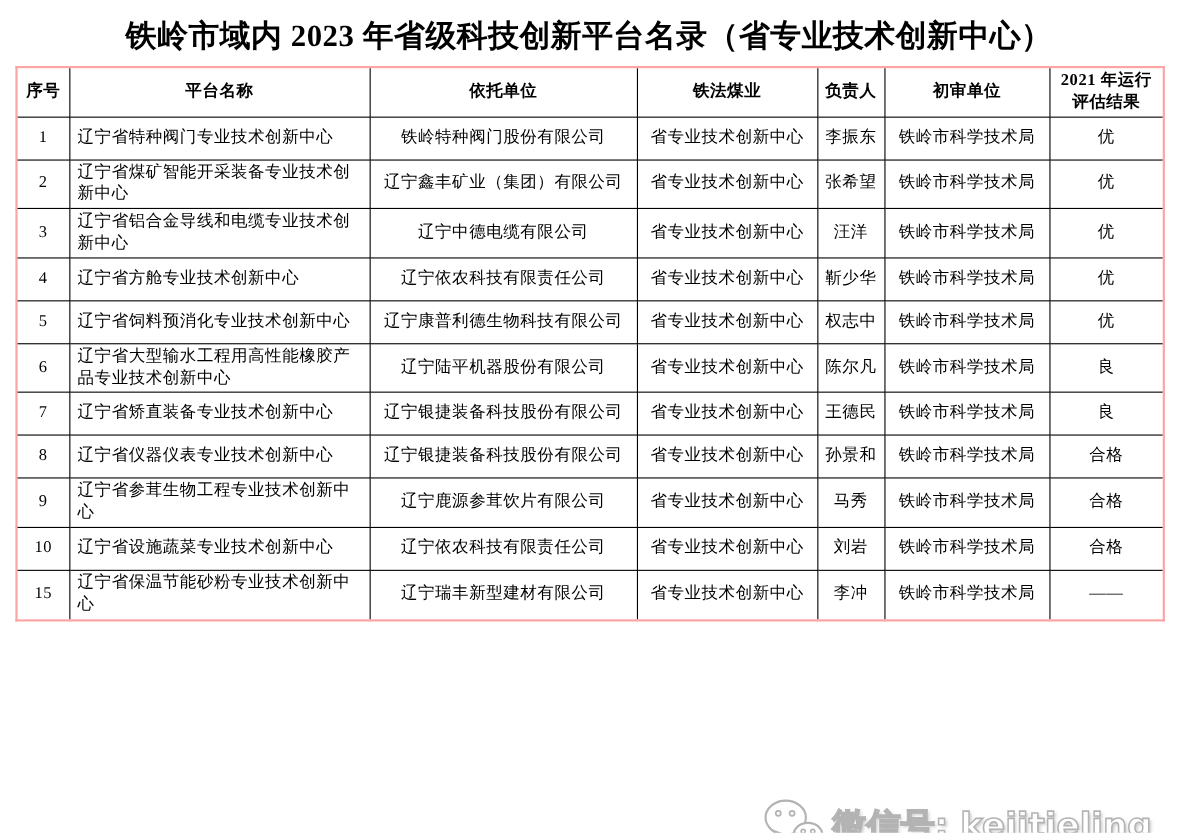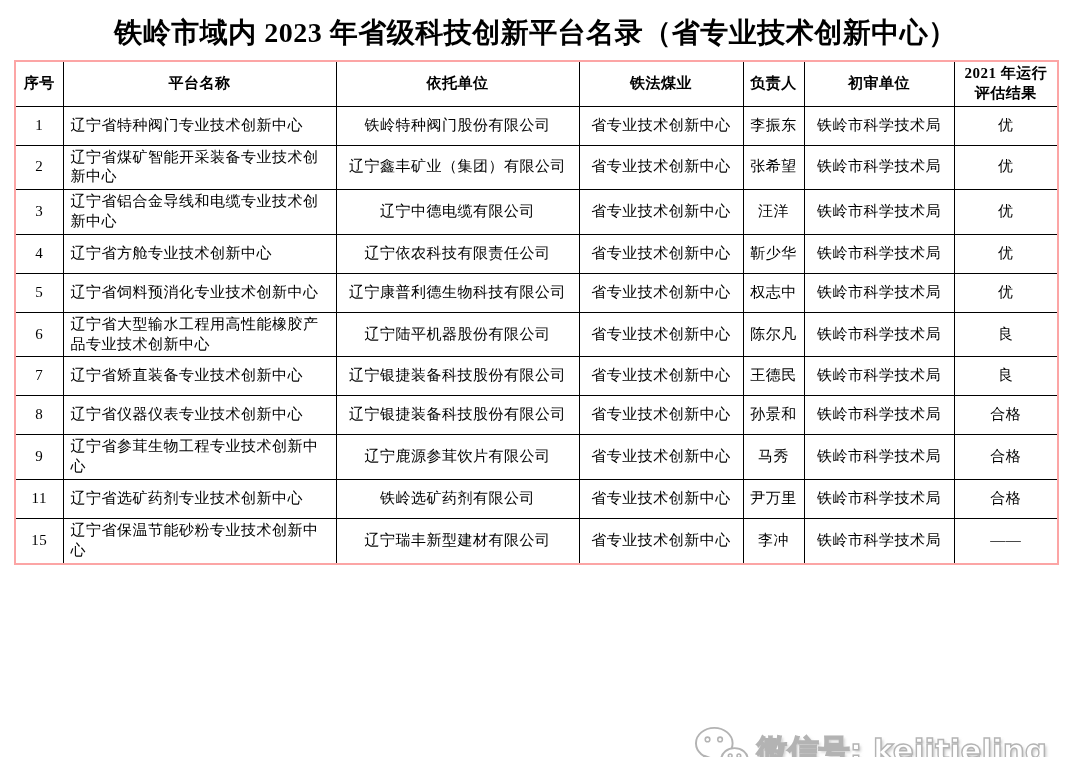--- a/index.html
+++ b/index.html
@@ -171,25 +171,25 @@
         <tr>
           <td class="c0">9</td>
           <td class="c1">辽宁省参茸生物工程专业技术创新中心</td>
           <td class="c2">辽宁鹿源参茸饮片有限公司</td>
           <td class="c3">省专业技术创新中心</td>
           <td class="c4">马秀</td>
           <td class="c5">铁岭市科学技术局</td>
           <td class="c6">合格</td>
         </tr>
         <tr>
-          <td class="c0">11</td>
-          <td class="c1">辽宁省选矿药剂专业技术创新中心</td>
-          <td class="c2">铁岭选矿药剂有限公司</td>
-          <td class="c3">省专业技术创新中心</td>
-          <td class="c4">尹万里</td>
+          <td class="c0">10</td>
+          <td class="c1">辽宁省设施蔬菜专业技术创新中心</td>
+          <td class="c2">辽宁依农科技有限责任公司</td>
+          <td class="c3">省专业技术创新中心</td>
+          <td class="c4">刘岩</td>
           <td class="c5">铁岭市科学技术局</td>
           <td class="c6">合格</td>
         </tr>
         <tr>
           <td class="c0">15</td>
           <td class="c1">辽宁省保温节能砂粉专业技术创新中心</td>
           <td class="c2">辽宁瑞丰新型建材有限公司</td>
           <td class="c3">省专业技术创新中心</td>
           <td class="c4">李冲</td>
           <td class="c5">铁岭市科学技术局</td>

